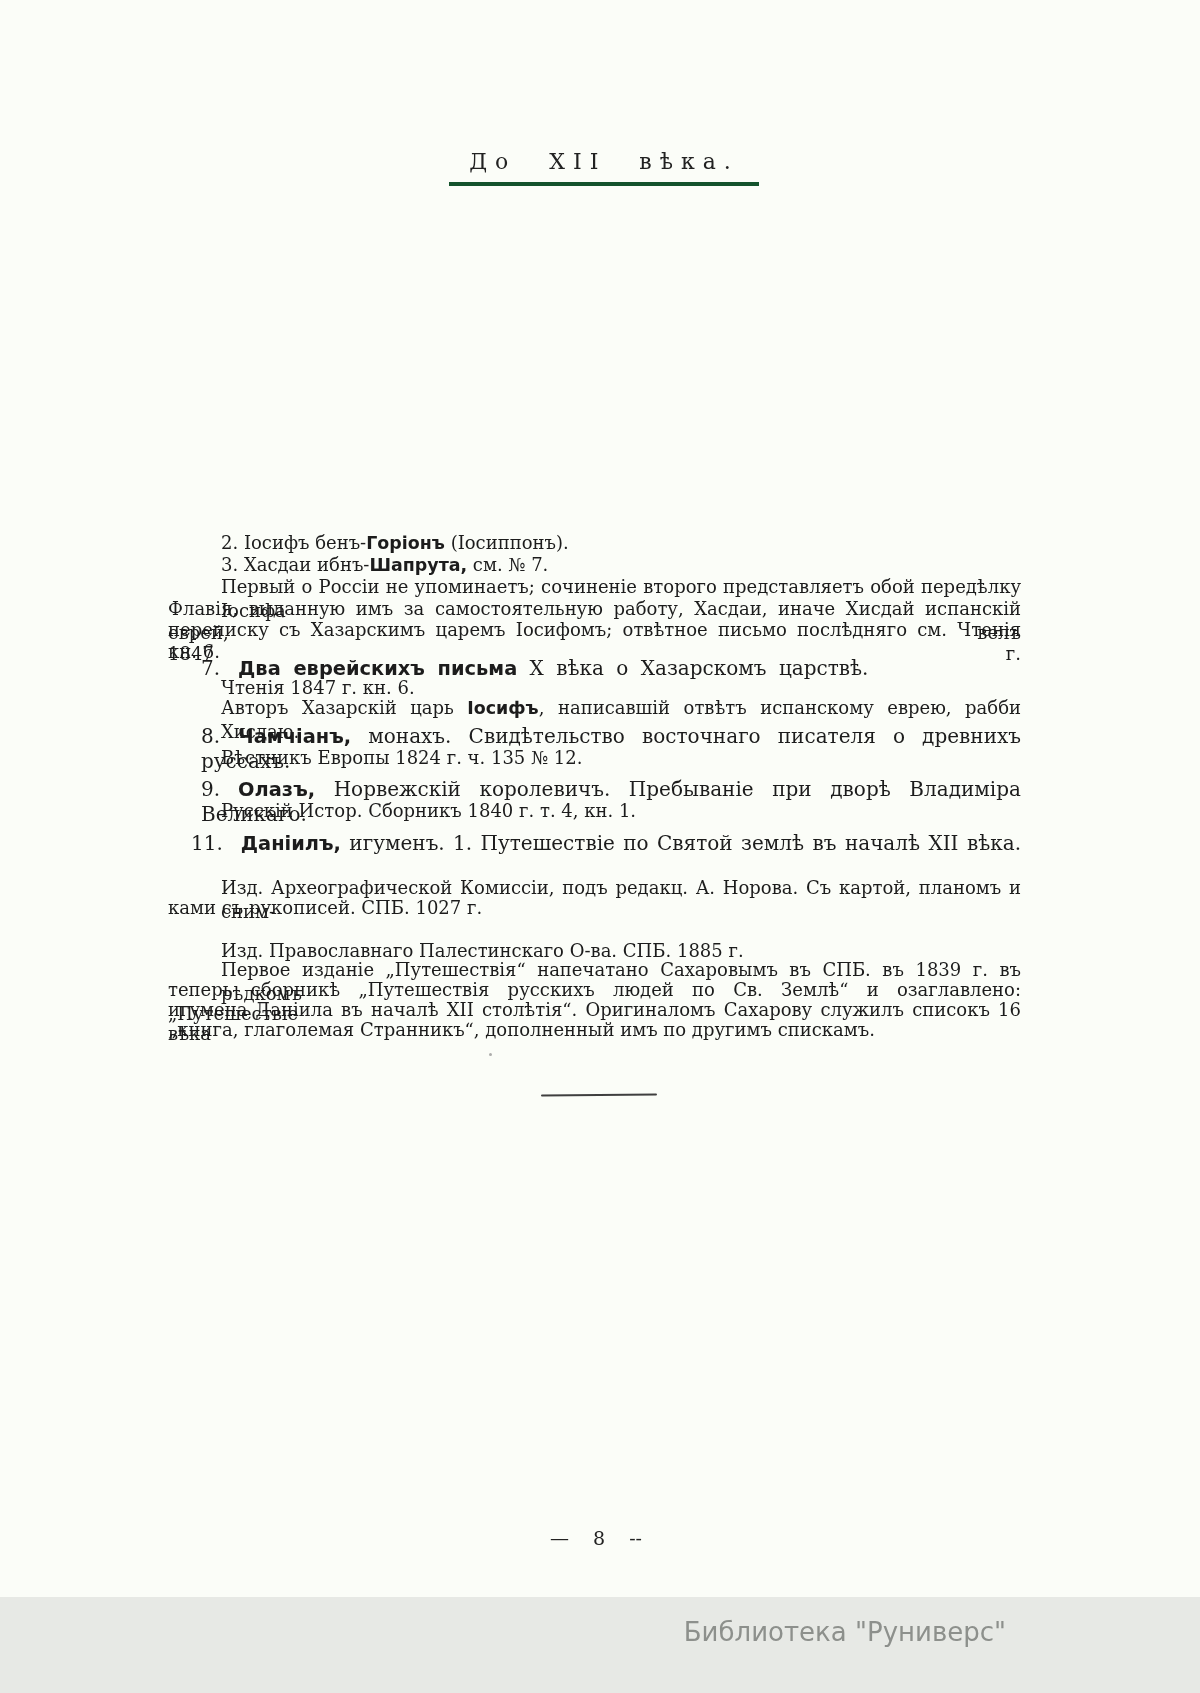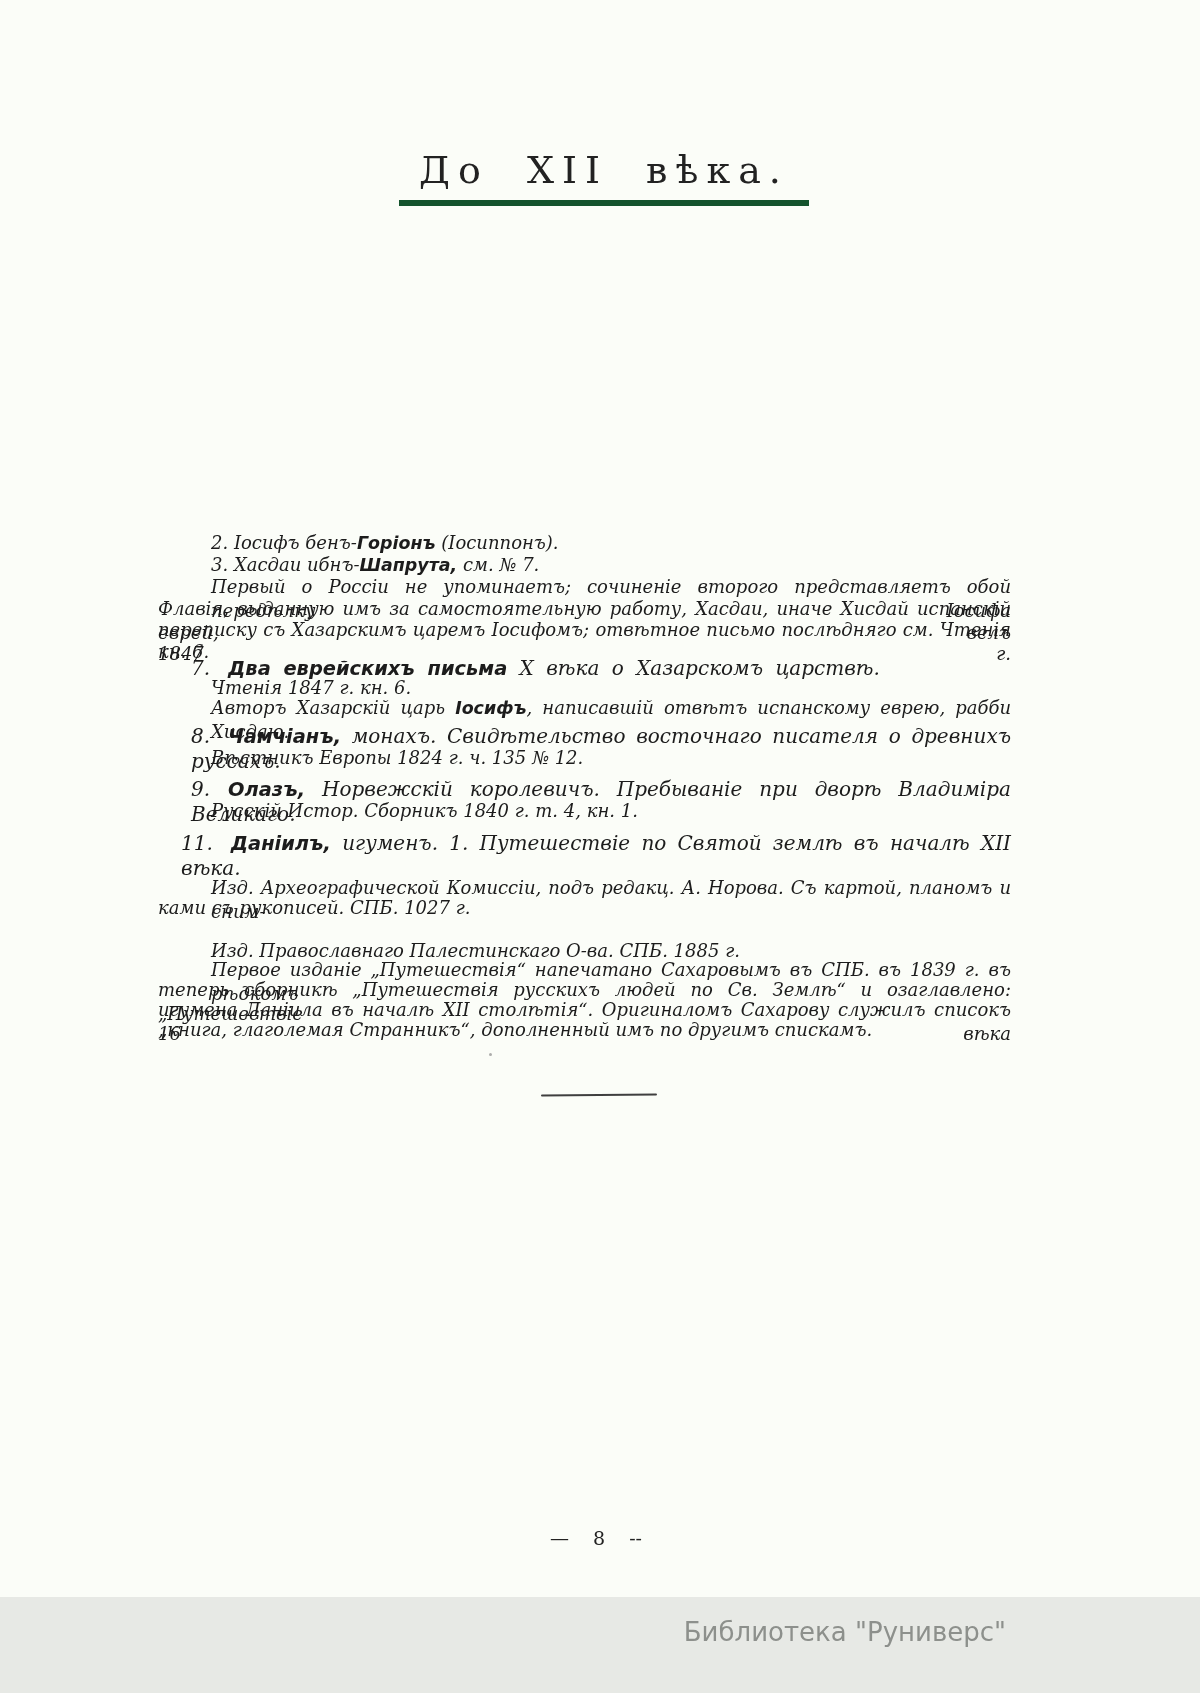--- a/index.html
+++ b/index.html
@@ -10,29 +10,29 @@
     color:#1c1c1c;
     position:relative;
     overflow:hidden;
   }
   .page { position:absolute; inset:0; }
 
   
   .title-wrap { position:absolute; top:150px; left:0; width:1208px; text-align:center; }
   .title {
     display:inline-block;
-    font-size:38px; line-height:1.1;
+    font-size:22px; line-height:1.1;
     letter-spacing:8px; word-spacing:18px;
     color:#222;
     padding:0 20px 8px 20px;
-    border-bottom:6px solid #14532d;
+    border-bottom:4px solid #14532d;
   }
 
   
-  .bl { position:absolute; left:158px; width:853px; font-size:18px; line-height:24px; white-space:normal;font-style:italic; }
+  .bl { position:absolute; left:168px; width:853px; font-size:18px; line-height:24px; white-space:normal; }
   .ind  { padding-left:53px; box-sizing:border-box; }
   .jst  { text-align:justify; text-align-last:justify; }
   .hd   { font-size:20px; line-height:25px; }
   .h789 { padding-left:33px; box-sizing:border-box; }
   .h10  { padding-left:23px; box-sizing:border-box; }
   .enum { margin-right:18px; }
   .wsp  { word-spacing:6px; }
   .b    { font-family:"DejaVu Sans", sans-serif; font-weight:700; font-size:0.97em; }
 
   

